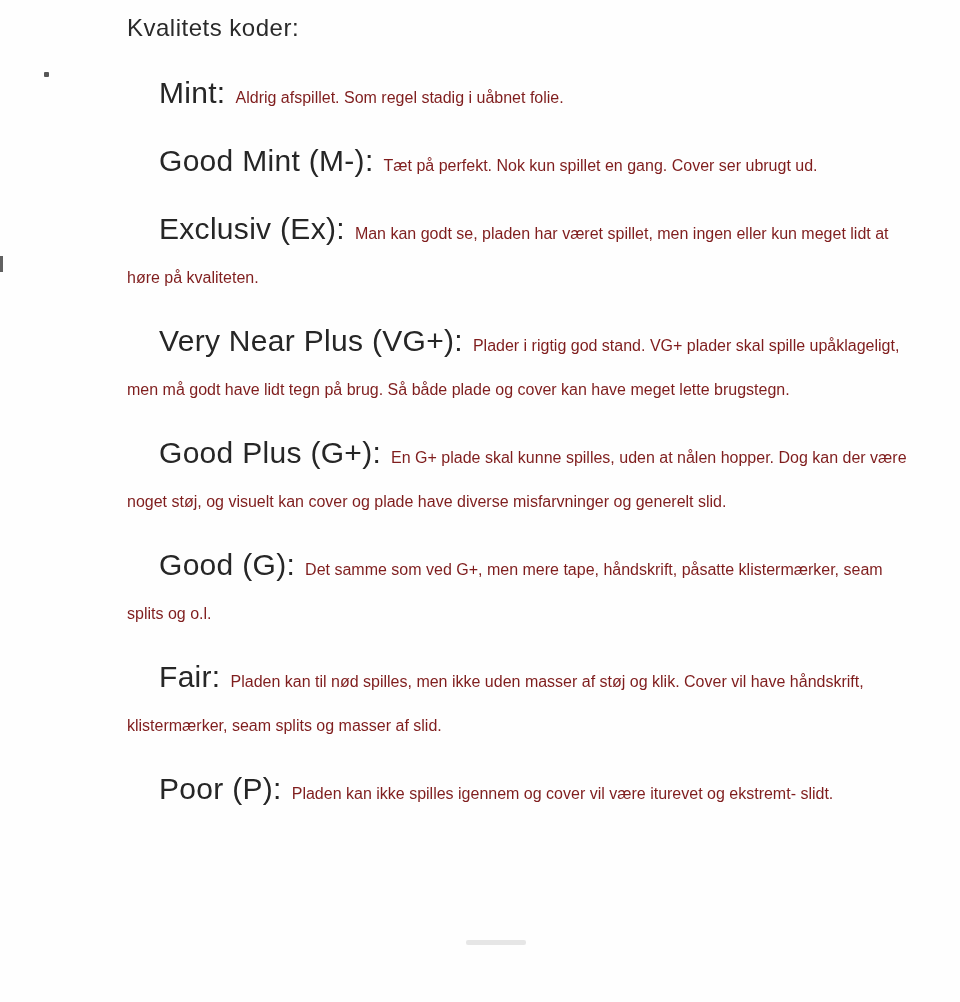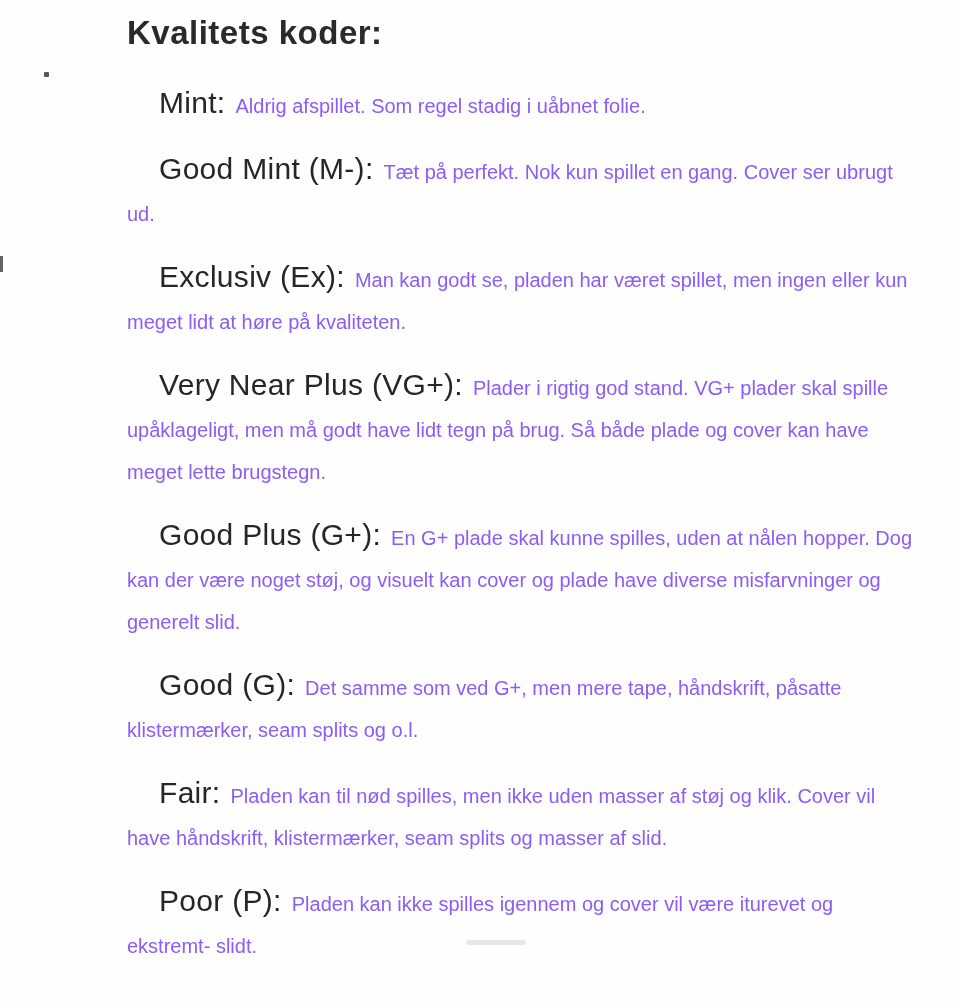--- a/index.html
+++ b/index.html
@@ -18,43 +18,43 @@
     height: 1002px;
     background: #fefefe;
   }
   .content {
     position: absolute;
     left: 127px;
     top: 8px;
     width: 786px;
   }
   h1.doc-title {
-    font-size: 33px;
-    font-weight: 700;
+    font-size: 24px;
+    font-weight: 400;
     letter-spacing: 0.5px;
     margin: 6px 0 30px 0;
     color: #2a2a2a;
   }
   p.entry {
     font-size: 20px;
     line-height: 42px;
     margin: 21px 0 0 0;
     color: #1f1f1f;
   }
   p.entry .code {
     font-size: 30px;
     font-weight: 500;
     letter-spacing: 0.3px;
     color: #262626;
     padding-right: 10px;
     margin-left: 32px;
   }
   p.entry .desc {
-    font-size: 20px;
-    color: #8b5cf6;
+    font-size: 16px;
+    color: #7f1d1d;
   }
   
   .artifact {
     position: absolute;
     background: #3a3a3a;
   }
   .artifact.dot {
     left: 44px; top: 72px;
     width: 5px; height: 5px;
     border-radius: 1px;

